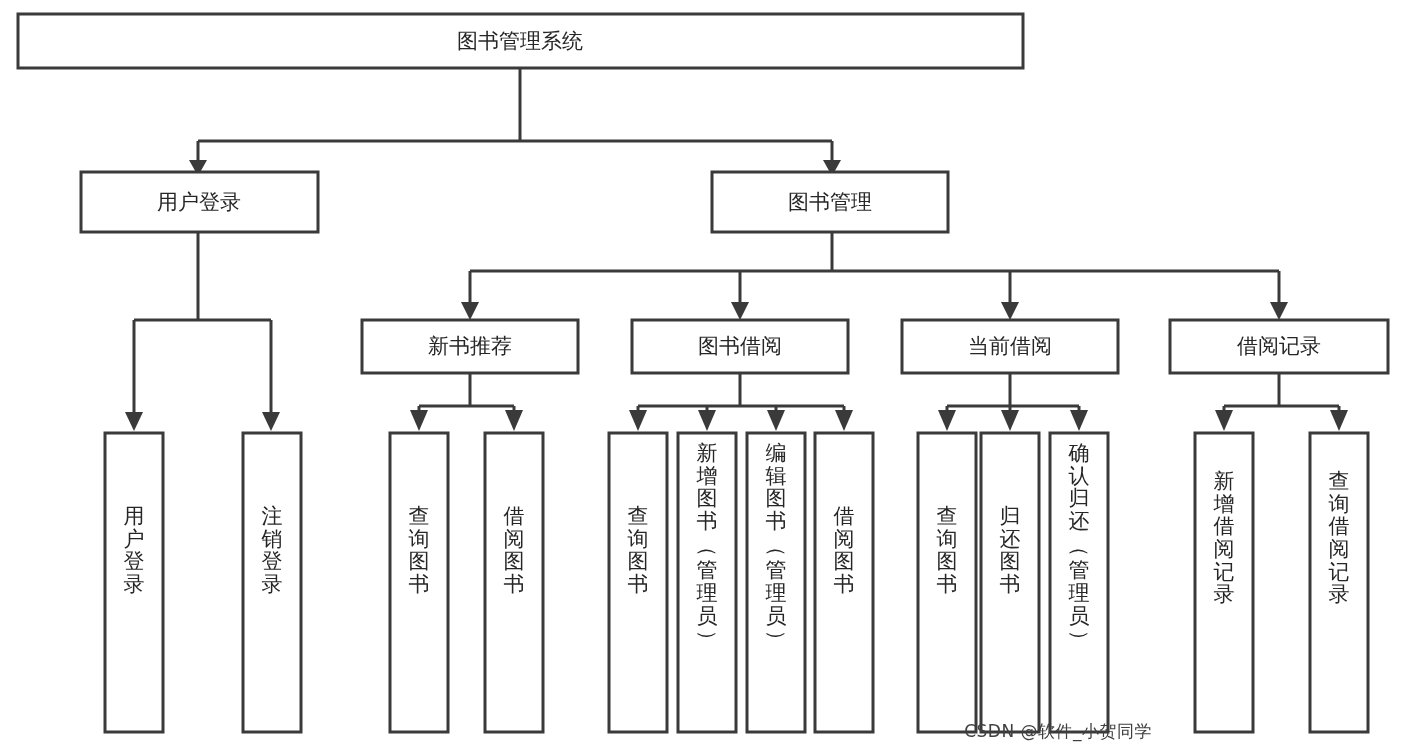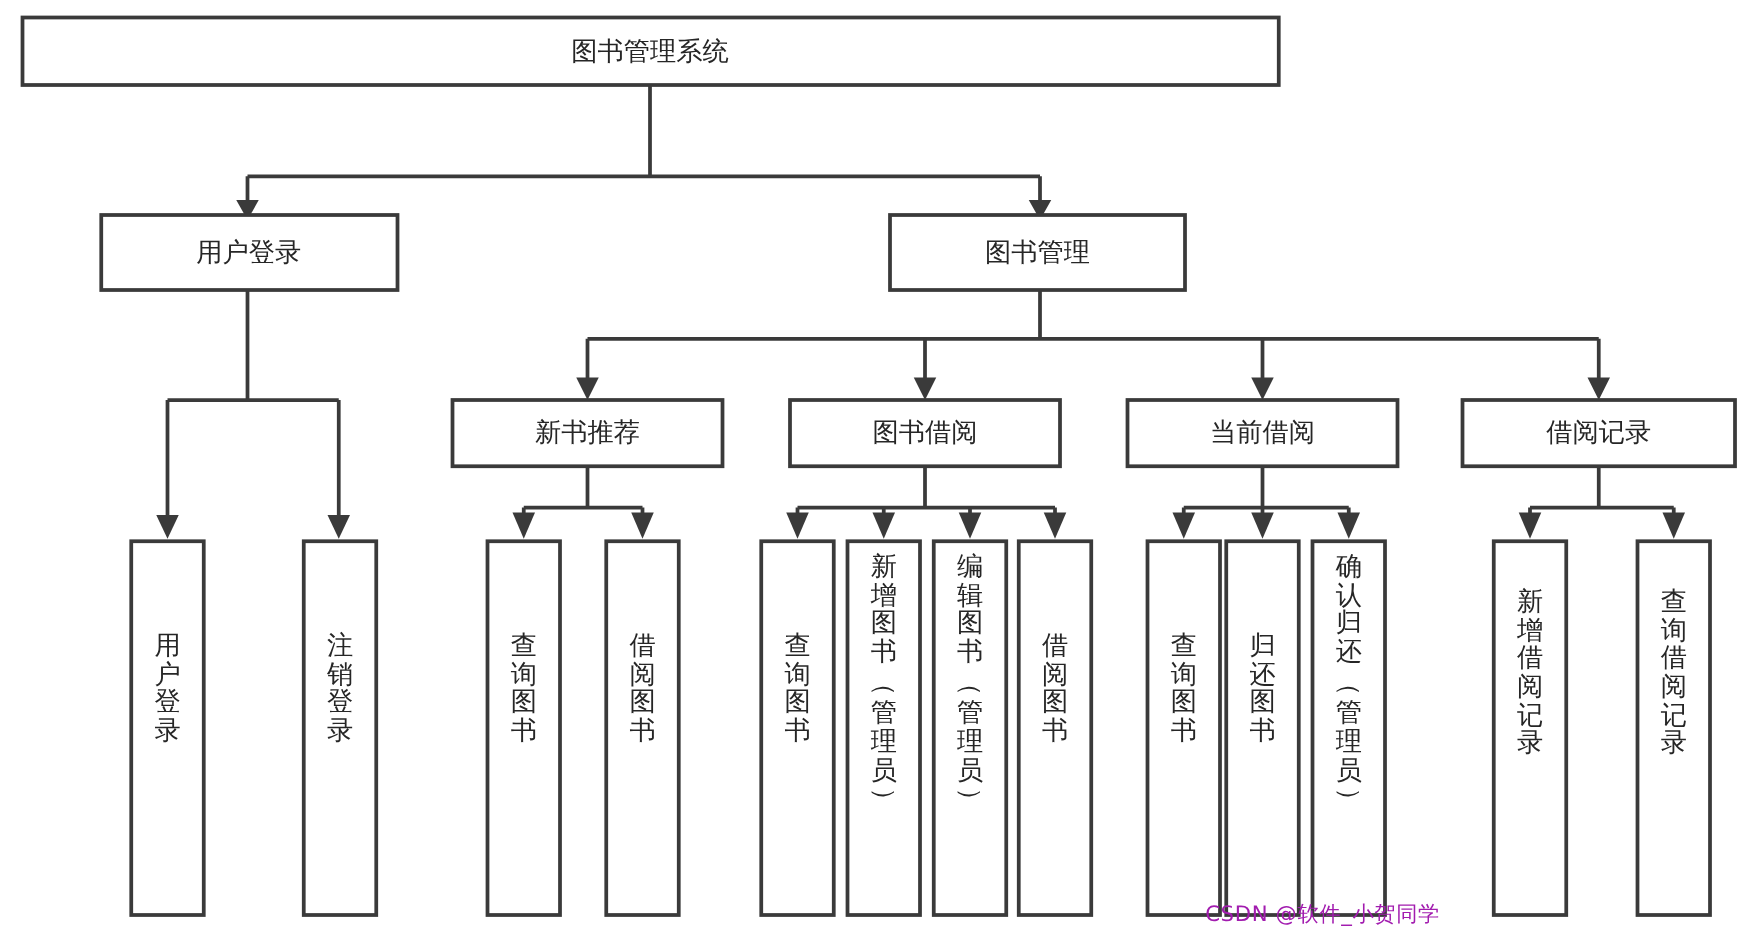--- a/index.html
+++ b/index.html
@@ -63,21 +63,21 @@
   .vtext-wrap span {
     display: block;
     text-align: center;
   }
   .watermark {
     position: absolute;
     right: 8px;
     bottom: 4px;
     font-family: "DejaVu Sans", "Liberation Sans", sans-serif;
     font-size: 17px;
-    color: #a21caf;
+    color: #404040;
     letter-spacing: 0.5px;
     user-select: none;
   }
 </style>
 </head>
 <body>
 
 <div id="diagram-root">
 
   <svg class="diagram" viewBox="0 0 1405 747" xmlns="http://www.w3.org/2000/svg">

